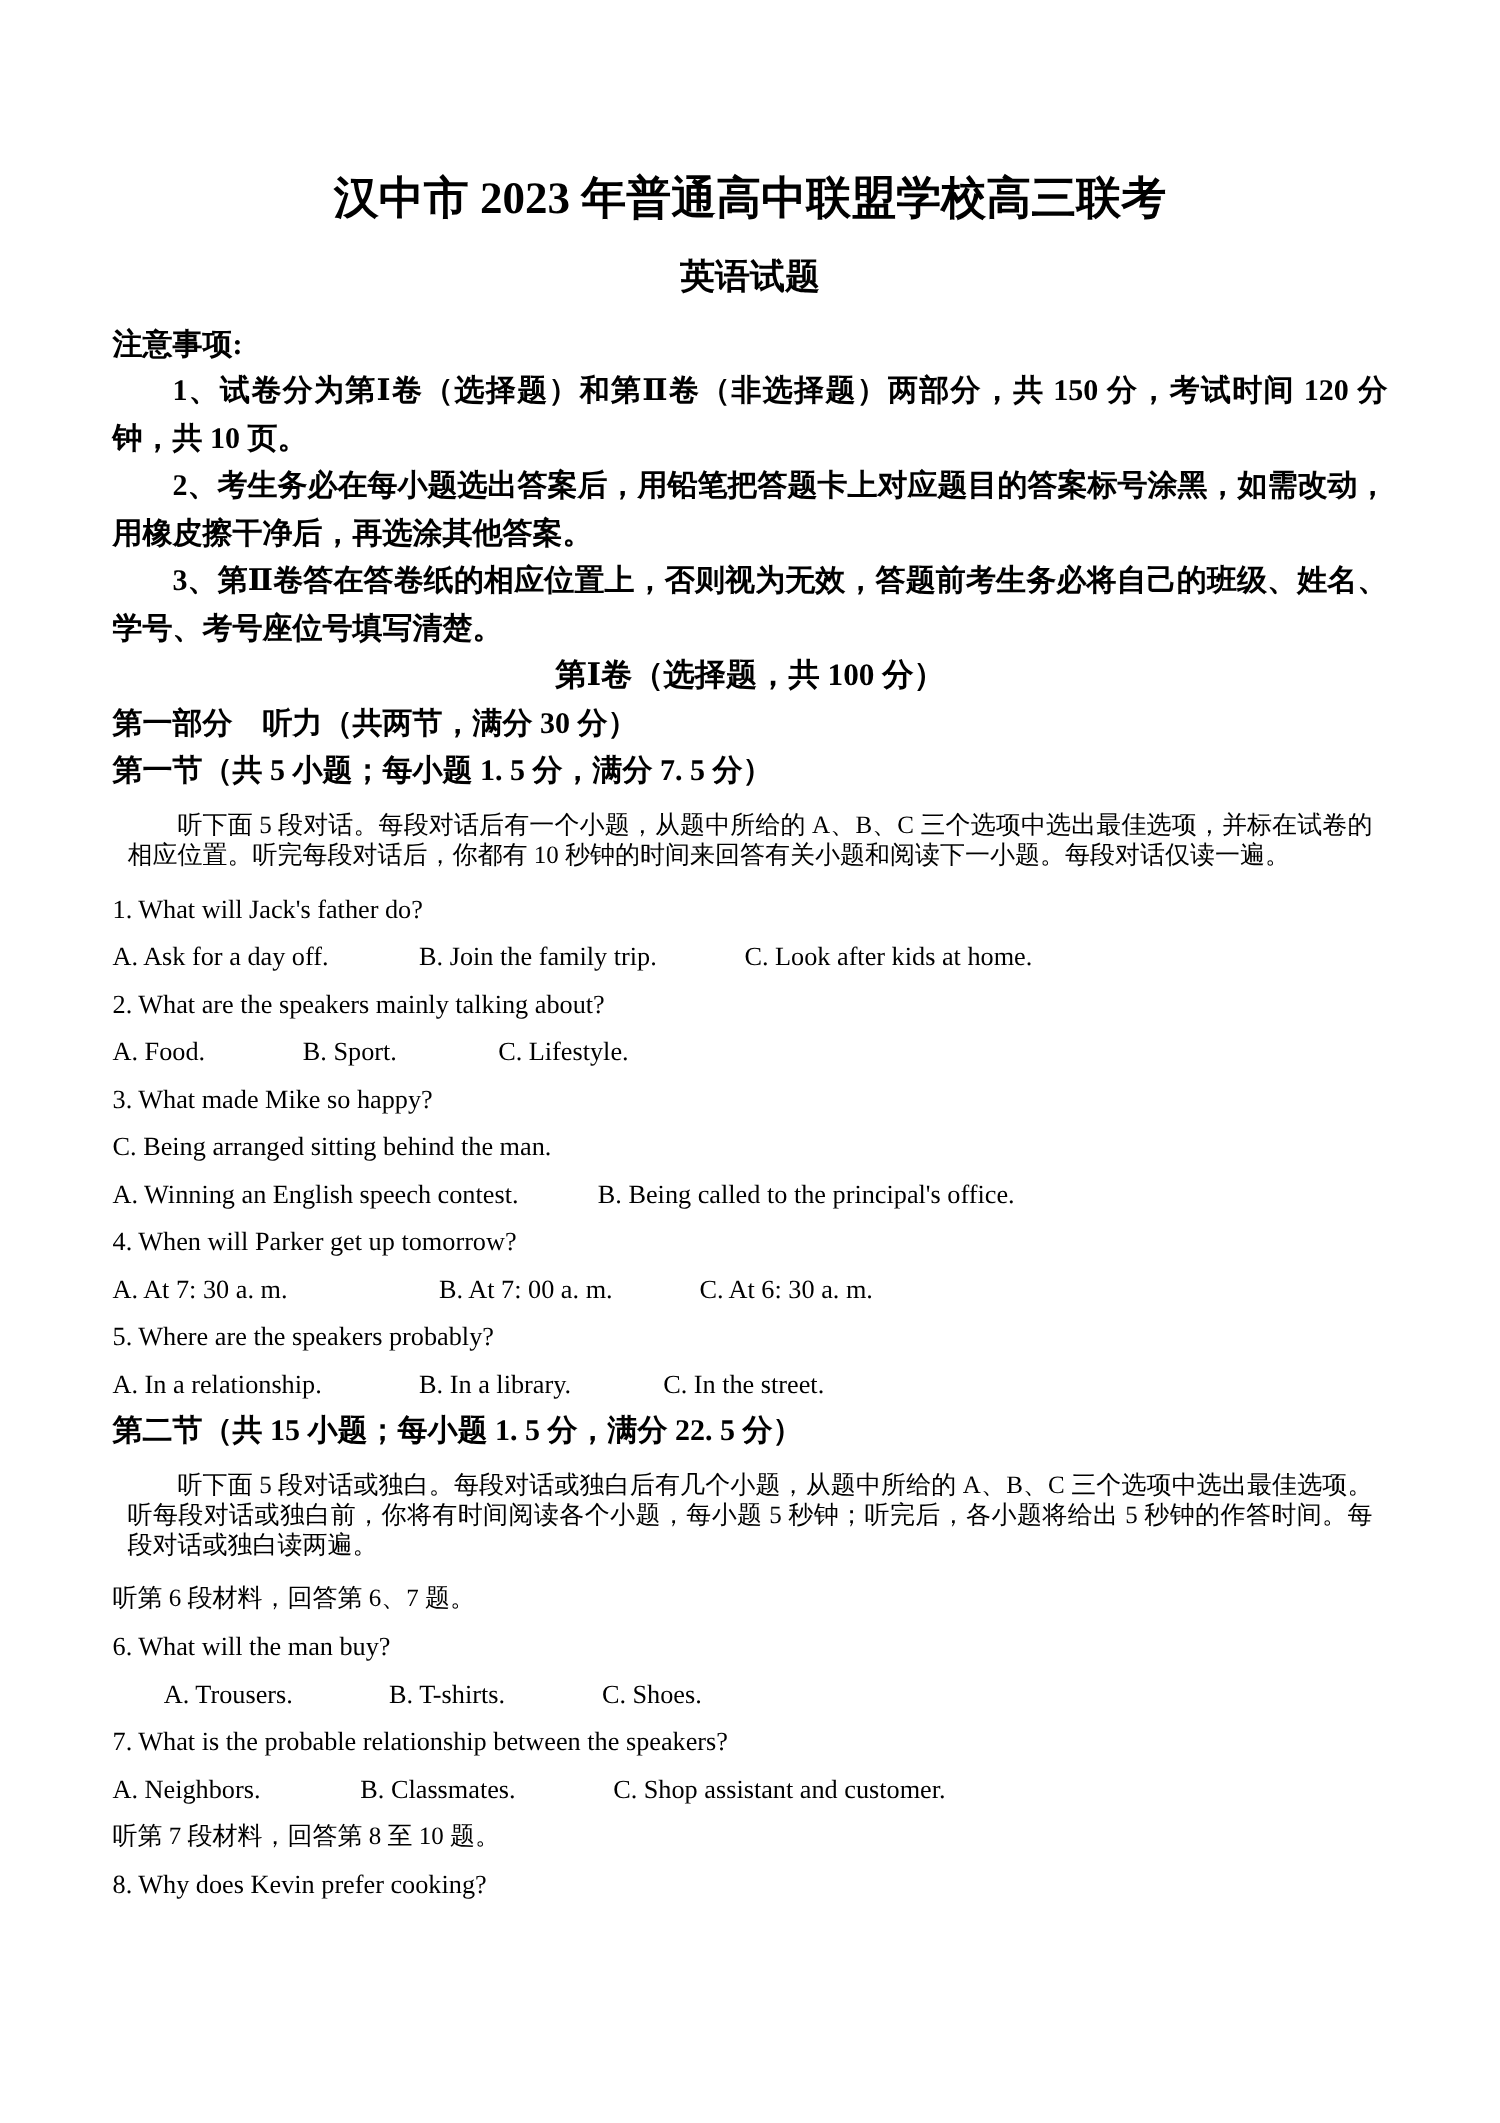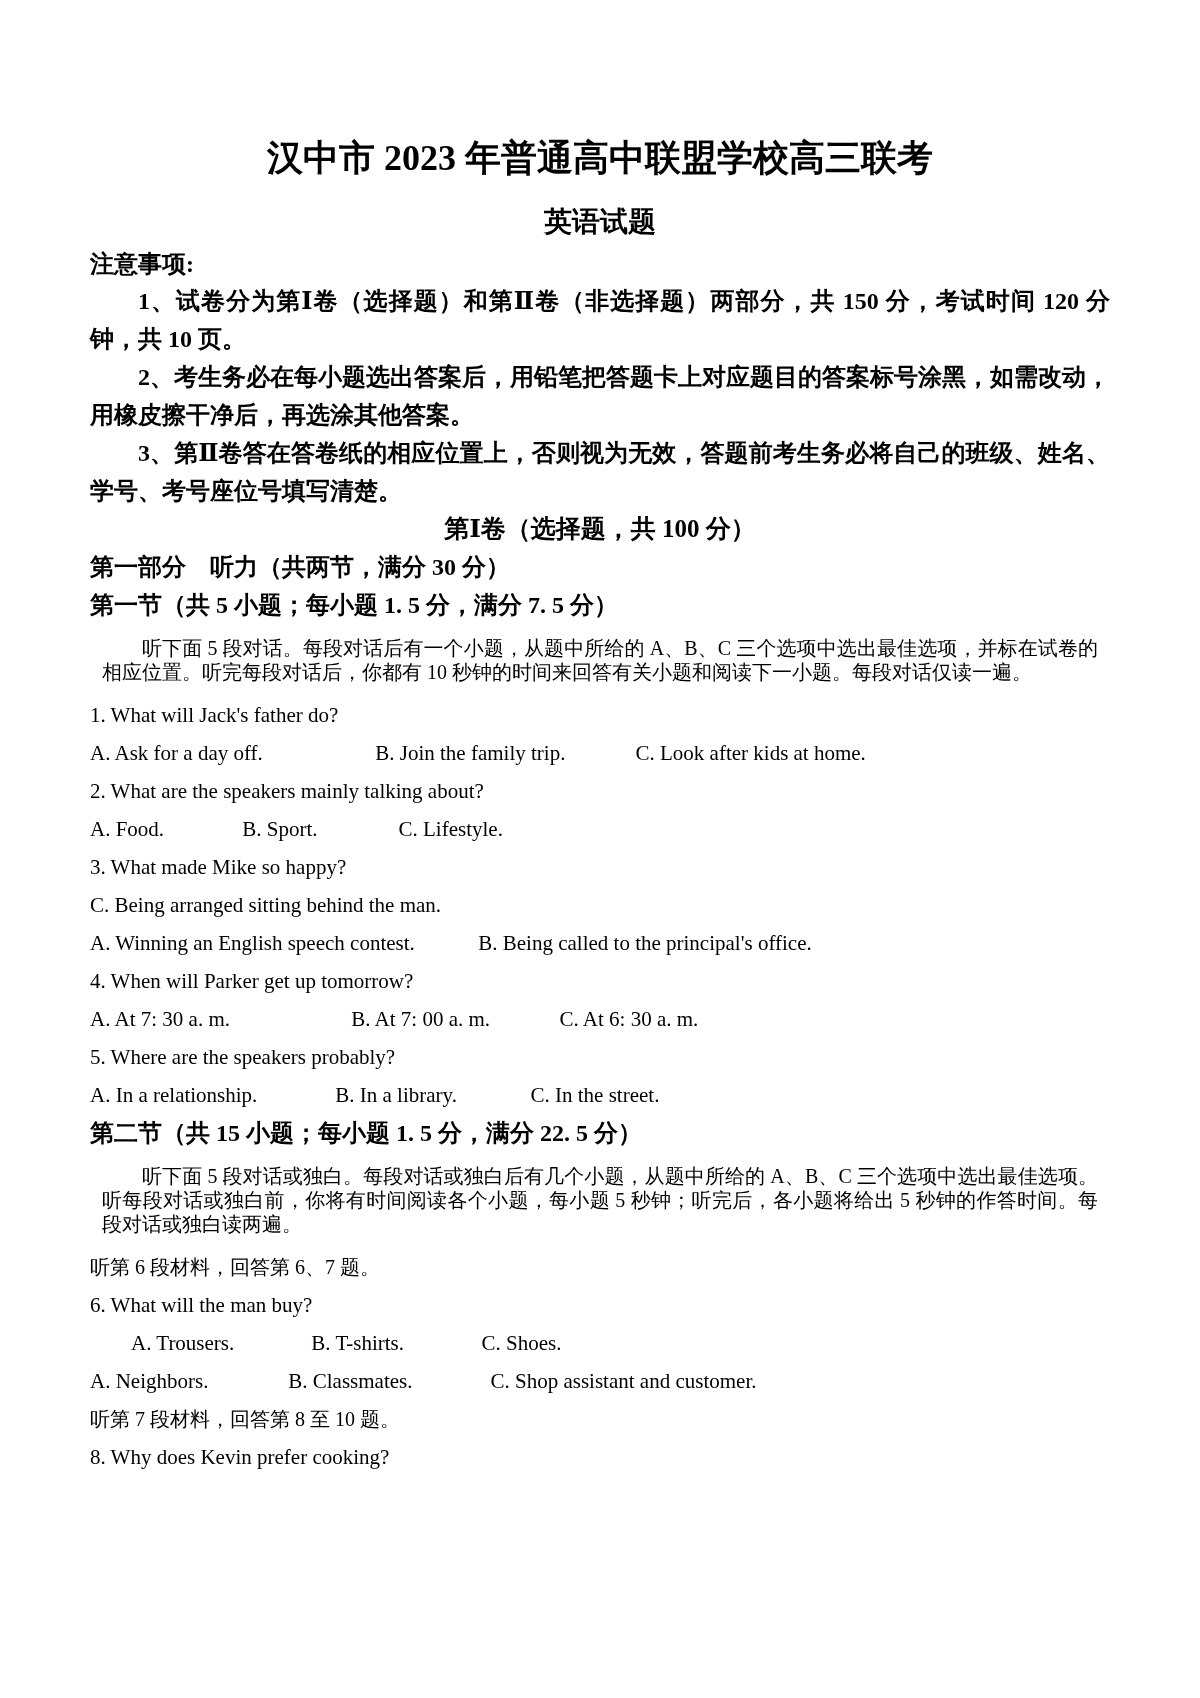--- a/index.html
+++ b/index.html
@@ -11,40 +11,40 @@
   .page{width:1020px;padding:140px 90px 0 90px;}
   .title{
     font-size:36px;line-height:36px;font-weight:bold;
     text-align:center;margin:0;
   }
   .subtitle{
     font-size:28px;line-height:36px;font-weight:bold;
     text-align:center;margin:28px 0 0 0;
   }
   .notice-heading{
-    font-size:24px;line-height:36px;font-weight:bold;margin-top:6px;
+    font-size:24px;line-height:36px;font-weight:bold;margin-top:18px;
   }
   .notice-p{
     font-size:24px;line-height:38px;font-weight:bold;
     margin:0;text-indent:2em;text-align:justify;
   }
   .center-header{
     font-size:25px;line-height:38px;font-weight:bold;text-align:center;
   }
   .heading-line{
     font-size:24px;line-height:38px;font-weight:bold;
   }
   .cn-para{
     font-size:20px;line-height:24px;margin:12px;
     text-indent:2em;text-align:justify;
   }
   .cn-line{font-size:20px;line-height:38px;}
   .en-line{font-size:21px;line-height:38px;}
   .opts span{display:inline-block;white-space:nowrap;}
-  .q1o span:nth-child(1){width:240px;} .q1o span:nth-child(2){width:255px;margin-left:40px;}
+  .q1o span:nth-child(1){width:240px;} .q1o span:nth-child(2){width:255px;}
   .q2o span:nth-child(1){width:147px;} .q2o span:nth-child(2){width:151px;}
   .q3o span:nth-child(1){width:383px;}
   .q4o span:nth-child(1){width:215px;} .q4o span:nth-child(2){width:203px;margin-left:41px;}
   .q5o span:nth-child(1){width:240px;} .q5o span:nth-child(2){width:190px;}
   .q6o span:nth-child(1){width:175px;margin-left:41px;} .q6o span:nth-child(2){width:165px;}
   .q7o span:nth-child(1){width:193px;} .q7o span:nth-child(2){width:197px;}
 </style>
 </head>
 <body>
 
@@ -105,20 +105,21 @@
 
   <div class="cn-line">听第 6 段材料，回答第 6、7 题。</div>
 
   <div class="en-line">6. What will the man buy?</div>
   <div class="en-line opts q6o">
     <span>A. Trousers.</span>
     <span>B. T-shirts.</span>
     <span>C. Shoes.</span>
   </div>
 
+  <div class="en-line">7. What is the probable relationship between the speakers?</div>
   <div class="en-line opts q7o">
     <span>A. Neighbors.</span>
     <span>B. Classmates.</span>
     <span>C. Shop assistant and customer.</span>
   </div>
 
   <div class="cn-line">听第 7 段材料，回答第 8 至 10 题。</div>
 
   <div class="en-line">8. Why does Kevin prefer cooking?</div>
 

